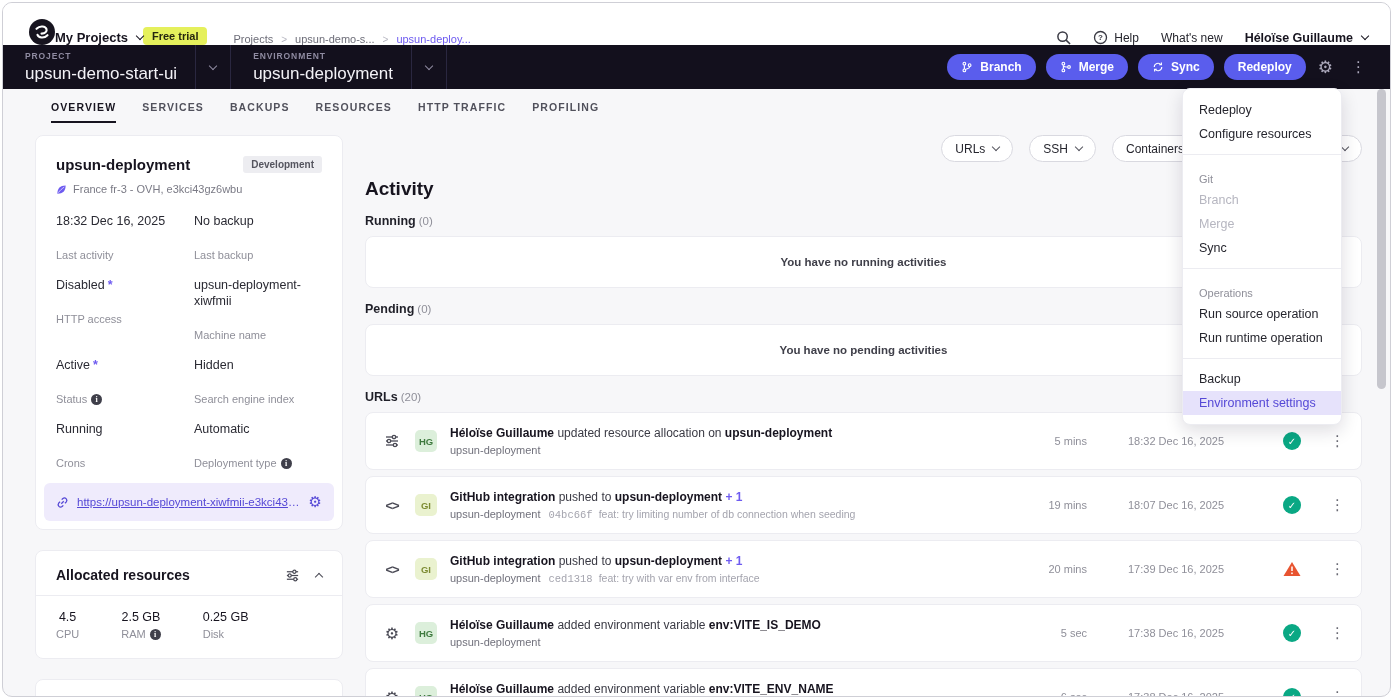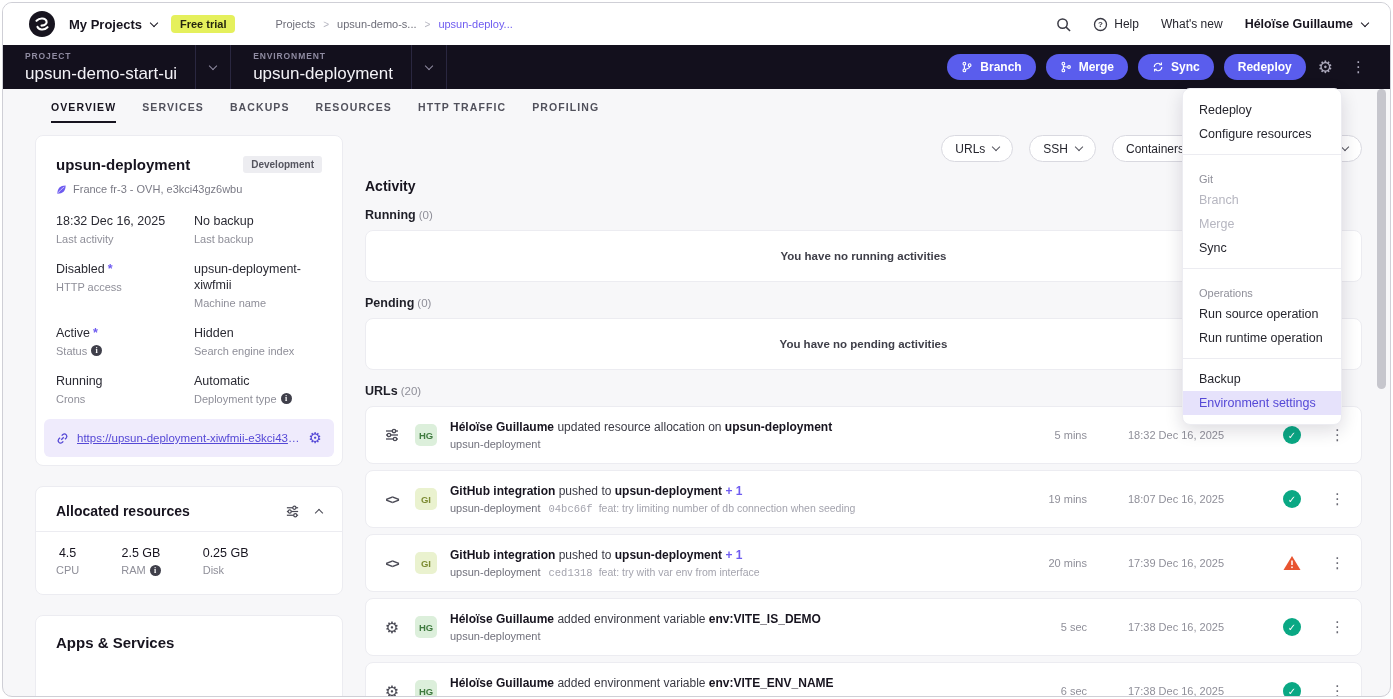--- a/index.html
+++ b/index.html
@@ -1,21 +1,21 @@
 <!DOCTYPE html>
 <html><head>
 <meta charset="utf-8">
 <style>
   * { margin:0; padding:0; box-sizing:border-box; }
   body { background:#ffffff; font-family:"Liberation Sans", sans-serif; }
   .app { position:relative; width:1389px; height:695px; margin:2px; border:1px solid #cfcfd6;
          border-radius:10px; overflow:hidden; background:#f7f7f9; }
 
   
-  .topbar { height:42px; background:#fff; display:flex; align-items:center; padding:0 22px 0 26px; gap:14px; }
+  .topbar { height:42px; background:#fff; display:flex; align-items:flex-end; padding:0 22px 0 26px; gap:0; }
   .logo { width:26px; height:26px; flex:none; }
   .proj-trigger { display:flex; align-items:center; gap:9px; font-size:13px; font-weight:700; color:#17141f; cursor:pointer; }
   .badge-trial { background:#e5f05c; color:#26260f; font-size:11px; font-weight:700; padding:3px 9px; border-radius:4px; }
   .crumbs { display:flex; align-items:center; gap:8px; font-size:11px; color:#6d6d78; margin-left:26px; }
   .crumb-sep { color:#b6b6c0; font-size:10px; }
   .crumb-env { color:#6e5bf0; }
   .topbar-right { margin-left:auto; display:flex; align-items:center; gap:22px; }
   .help-wrap { display:flex; align-items:center; gap:6px; font-size:12px; color:#26262e; cursor:pointer; }
   .tb-link { font-size:12px; color:#26262e; cursor:pointer; }
   .user-trigger { display:flex; align-items:center; gap:9px; font-size:12.5px; font-weight:600; color:#17141f; cursor:pointer; }
@@ -51,21 +51,21 @@
   .left-col { width:308px; flex:none; display:flex; flex-direction:column; gap:20px; }
   .card { background:#fff; border:1px solid #ececf1; border-radius:8px; }
 
   .env-card { padding:20px; }
   .env-card-head { display:flex; align-items:flex-start; justify-content:space-between; }
   .env-title { font-size:15px; font-weight:700; color:#17141f; }
   .badge-dev { background:#ededf1; color:#55555f; font-size:10px; font-weight:600; padding:3px 8px; border-radius:3px; }
   .region { display:flex; align-items:center; gap:6px; margin-top:10px; font-size:11px; color:#7a7a85; }
   .stats { display:grid; grid-template-columns:1fr 1fr; column-gap:10px; row-gap:16px; margin-top:18px; }
   .stat-value { font-size:12.5px; color:#2a2a33; line-height:16px; word-wrap:break-word; }
-  .stat-label { font-size:11px; color:#8f8f99; margin-top:4px; display:flex; align-items:flex-start; gap:4px; }
+  .stat-label { font-size:11px; color:#8f8f99; margin-top:20px; display:flex; align-items:flex-end; gap:4px; }
   .mark { color:#6e5bf0; font-weight:700; margin-left:3px; }
   .info { display:inline-flex; align-items:center; justify-content:center; width:11px; height:11px;
           border-radius:50%; background:#3f3f4a; color:#fff; font-size:8px; font-weight:700;
           font-family:"Liberation Serif", serif; cursor:pointer; flex:none; }
   .url-bar { margin:14px -12px -12px; background:#efebfc; border-radius:6px; padding:10px 12px;
              display:flex; align-items:center; gap:8px; }
   .url-link { flex:1; font-size:11.5px; color:#5548d6; text-decoration:underline; white-space:nowrap;
               overflow:hidden; text-overflow:ellipsis; cursor:pointer; }
   .url-gear { color:#5548d6; font-size:15px; cursor:pointer; }
 
@@ -82,21 +82,21 @@
   .apps-chev { position:absolute; left:50%; bottom:10px; transform:translateX(-50%); color:#4a4a55; }
 
   
   .main-col { flex:1; min-width:0; }
   .toolbar { display:flex; justify-content:flex-end; gap:16px; }
   .btn-pill { display:flex; align-items:center; gap:8px; background:#fff; border:1px solid #d9d9e0;
               border-radius:14px; height:27px; padding:0 13px; font-size:12px; color:#26262e; cursor:pointer;
               font-family:"Liberation Sans", sans-serif; white-space:nowrap; }
   .btn-pill .chev { color:#55555f; }
   .btn-containers { width:200px; justify-content:flex-start; overflow:hidden; }
-  .activity-title { font-size:14px; font-weight:700; color:#17141f; margin:16px 0 12px; }
+  .activity-title { font-size:19px; font-weight:700; color:#17141f; margin:16px 0 12px; }
   .sec-label { margin:14px 0 8px; font-size:12.5px; font-weight:700; color:#1f1f28; }
   .sec-count { font-weight:400; color:#8f8f99; font-size:11.5px; margin-left:3px; }
   .empty-card { background:#fff; border:1px solid #ececf1; border-radius:8px; height:52px;
                 display:flex; align-items:center; justify-content:center; font-size:11.5px;
                 font-weight:600; color:#3f3f49;text-align:center; }
 
   .act-row { background:#fff; border:1px solid #ececf1; border-radius:8px; min-height:58px; margin-bottom:6px;
              display:flex; align-items:center; padding:9px 16px; gap:13px; }
   .act-type { width:20px; flex:none; display:flex; justify-content:center; color:#4a4a55; }
   .code-ic { font-size:13px; font-weight:700; letter-spacing:-1px; color:#4a4a55; }

